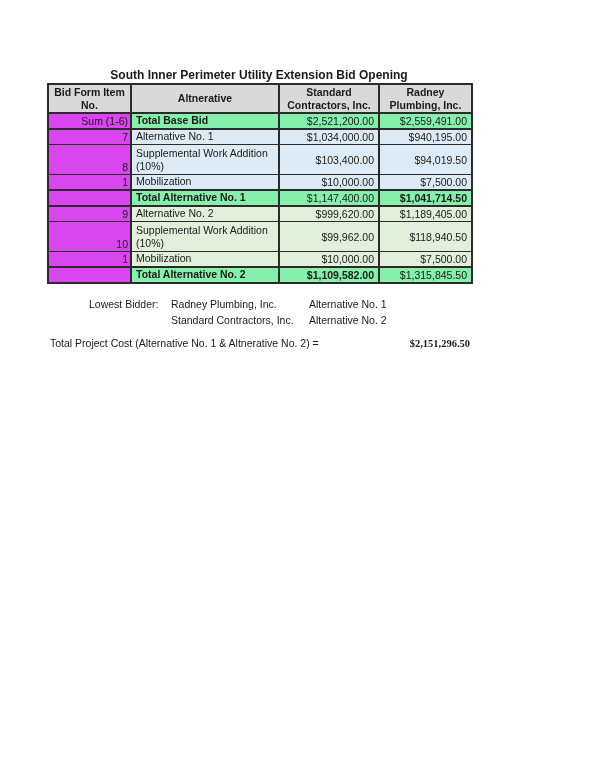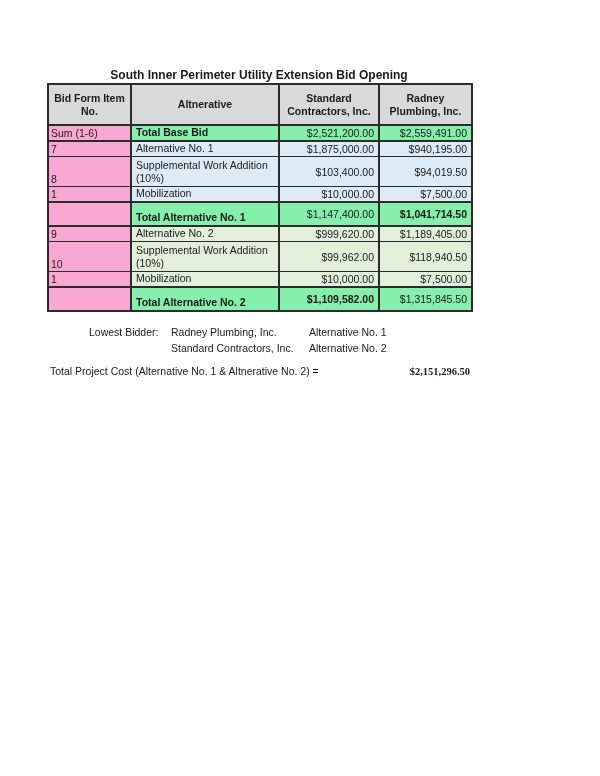--- a/index.html
+++ b/index.html
@@ -28,37 +28,37 @@
     table-layout: fixed;
     border: 2px solid #2b2b2b;
     font-size: 10.5px;
   }
   th, td {
     border: 1px solid #2b2b2b;
     border-left-width: 2px;
     border-right-width: 2px;
     overflow: hidden;
   }
-  thead tr { height: 41px; }
+  thead tr { height: 29px; }
   thead th {
     background: #d9d9d9;
     font-weight: bold;
     text-align: center;
     vertical-align: middle;
     line-height: 13px;
     padding: 0 1px;
   }
   thead th span { white-space: pre-line; }
   tbody tr { height: 15px; }
   tbody tr.tall { height: 30px; }
-  tbody tr.total-row { height: 24px; }
+  tbody tr.total-row { height: 16px; }
   thead tr th { border-bottom-width: 2px; }
   tr.row-sep td { border-bottom-width: 2px; }
   tr.total-row td { border-top-width: 2px; border-bottom-width: 2px; }
-  .c-item { text-align: left; vertical-align: bottom; padding: 0 2px 1px 2px; background: #f9a8d4; }
+  .c-item { text-align: right; vertical-align: bottom; padding: 0 2px 1px 2px; background: #d946ef; }
   .c-desc { text-align: left;  vertical-align: bottom; padding: 0 2px 1px 4px; line-height: 13px; }
   .c-amt  { text-align: right; vertical-align: middle; padding: 0 4px 0 2px; margin-top: 28px; }
   tr.bg-gray  td:not(.c-item) { background: #86efac; }
   tr.bg-blue  td:not(.c-item) { background: #ddebf7; }
   tr.bg-green td:not(.c-item) { background: #e2efda; }
   .b { font-weight: bold; }
   .lowest-block {
     margin-top: 12px;
     padding-left: 6px;
     font-size: 10.5px;
@@ -105,21 +105,21 @@
     <tbody>
       <tr class="bg-gray row-sep">
         <td class="c-item">Sum (1-6)</td>
         <td class="c-desc b">Total Base Bid</td>
         <td class="c-amt">$2,521,200.00</td>
         <td class="c-amt">$2,559,491.00</td>
       </tr>
       <tr class="bg-blue">
         <td class="c-item">7</td>
         <td class="c-desc">Alternative No. 1</td>
-        <td class="c-amt">$1,875,000.00</td>
+        <td class="c-amt">$1,034,000.00</td>
         <td class="c-amt">$940,195.00</td>
       </tr>
       <tr class="bg-blue tall">
         <td class="c-item">8</td>
         <td class="c-desc">Supplemental Work Addition (10%)</td>
         <td class="c-amt">$103,400.00</td>
         <td class="c-amt">$94,019.50</td>
       </tr>
       <tr class="bg-blue">
         <td class="c-item">1</td>

